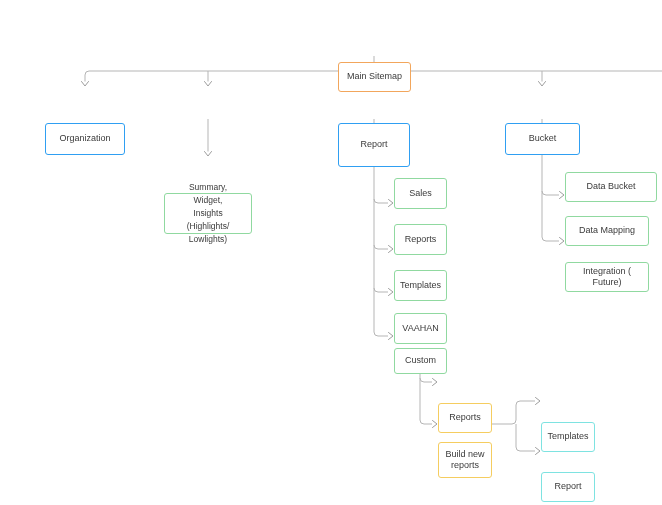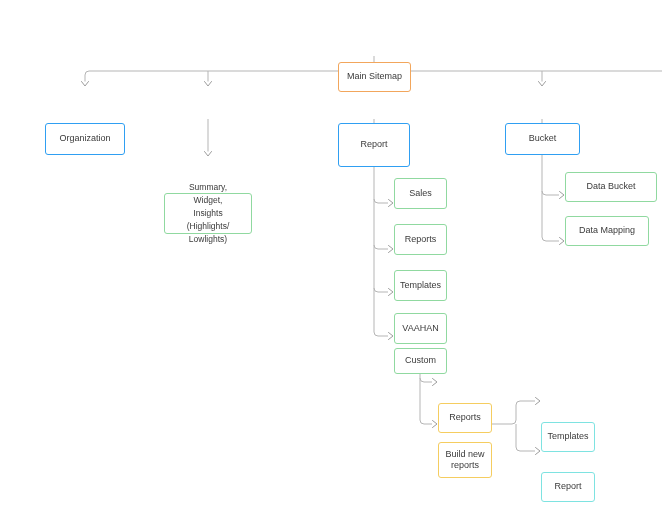--- a/index.html
+++ b/index.html
@@ -85,20 +85,21 @@
   </div>
 
   <div class="node lv2" style="left:394px;top:142px;width:53px;height:31px">Sales</div>
   <div class="node lv2" style="left:394px;top:188px;width:53px;height:31px">Reports</div>
   <div class="node lv2" style="left:394px;top:234px;width:53px;height:31px">Templates</div>
   <div class="node lv2" style="left:394px;top:277px;width:53px;height:31px">VAAHAN</div>
   <div class="node lv2" style="left:394px;top:312px;width:53px;height:26px">Custom</div>
 
   <div class="node lv2" style="left:565px;top:136px;width:92px;height:30px">Data Bucket</div>
   <div class="node lv2" style="left:565px;top:180px;width:84px;height:30px">Data Mapping</div>
+  <div class="node lv2" style="left:565px;top:226px;width:84px;height:30px">Integration ( Future)</div>
 
   <div class="node lv3" style="left:438px;top:367px;width:54px;height:30px">Reports</div>
   <div class="node lv3" style="left:438px;top:406px;width:54px;height:36px">Build new reports</div>
 
   <div class="node lv4" style="left:541px;top:386px;width:54px;height:30px">Templates</div>
   <div class="node lv4" style="left:541px;top:436px;width:54px;height:30px">Report</div>
 
 </div>
 
 </body></html>

